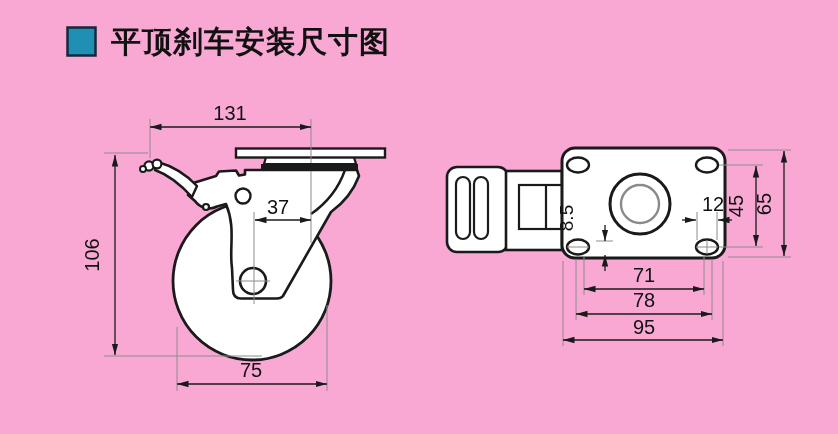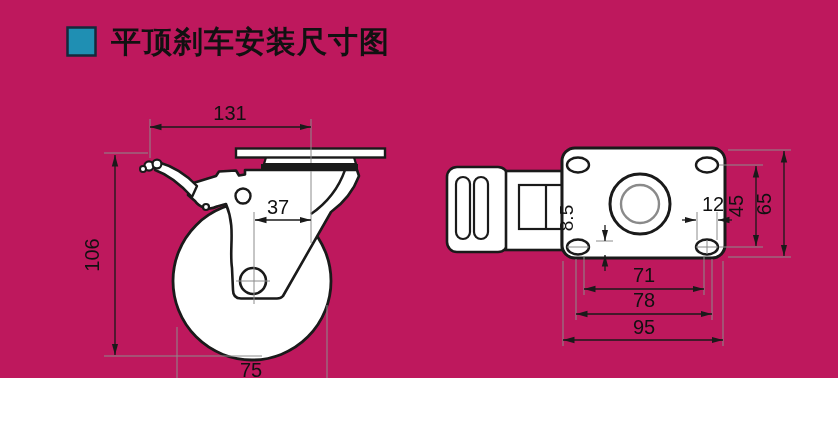--- a/index.html
+++ b/index.html
@@ -1,16 +1,16 @@
 <!DOCTYPE html>
 <html><head>
 <meta charset="utf-8">
 <style>
   html,body{margin:0;padding:0;background:#ffffff;}
-  .stage{position:relative;width:838px;height:378px;background:#be185d;overflow:hidden;
+  .stage{position:relative;width:838px;height:434px;background:#f9a8d4;overflow:hidden;
          font-family:"Liberation Sans", sans-serif;}
   .title-row{position:absolute;left:66px;top:26px;display:flex;align-items:center;}
   .title-row .sq{width:31px;height:31px;display:block;}
   .title-text{margin-left:14px;font-size:30px;font-weight:bold;color:#111;
               letter-spacing:1px;line-height:31px;white-space:nowrap;}
   svg.drawing{position:absolute;left:0;top:0;}
   .body-stroke{fill:#ffffff;stroke:#1a1a1a;}
   .nofill{fill:none;stroke:#1a1a1a;}
   .dim{stroke:#1a1a1a;stroke-width:1.3;}
   .ext{stroke:#8c8c8c;stroke-width:1;}

